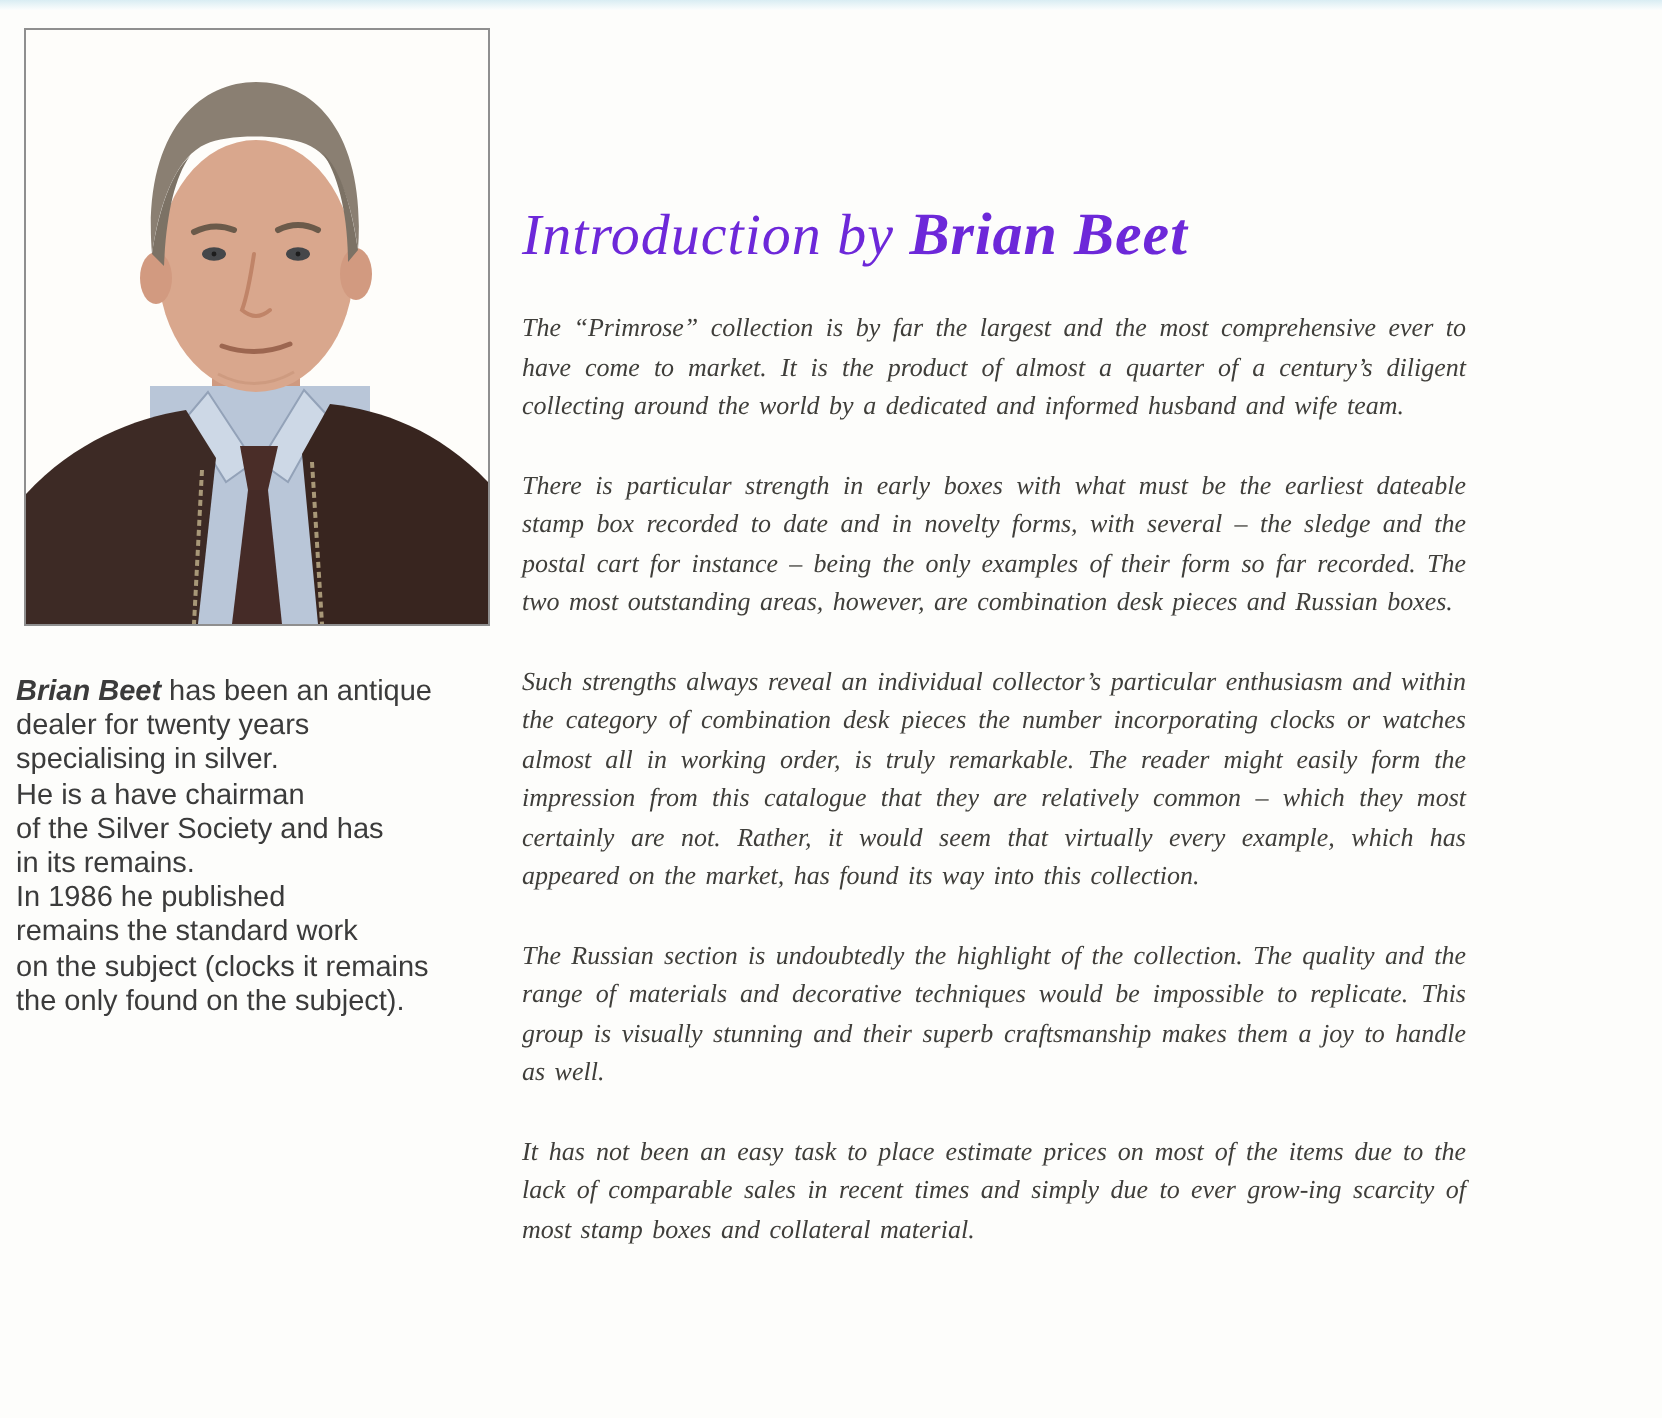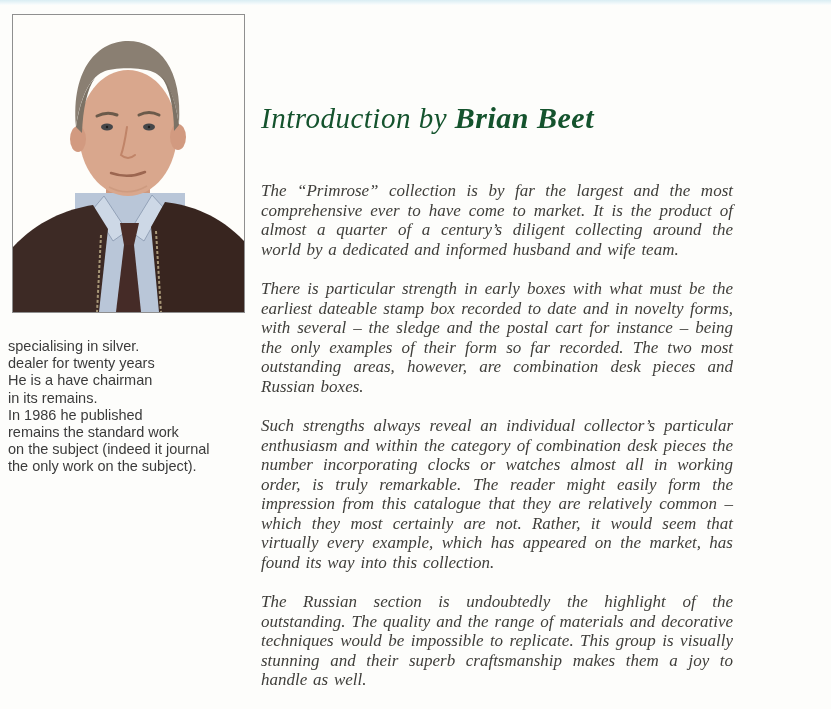--- a/index.html
+++ b/index.html
@@ -31,34 +31,34 @@
     font-family: "Liberation Sans", sans-serif;
     font-size: 14.5px; line-height: 17.2px;
     color: #3b3b3b;
   }
   .bio-line { white-space: nowrap; }
   .bio-name { font-weight: bold; font-style: italic; }
   .main {
     position: absolute; left: 261px; top: 100px; width: 472px;
   }
   h1.title {
-    margin: 0 0 45px 0;
+    margin: 0 0 18px 0;
     font-family: "Liberation Serif", serif;
     font-style: italic;
     font-weight: normal;
     font-size: 29px; line-height: 1.2;
-    color: #14532d;
+    color: #6d28d9;
     letter-spacing: 0.5px;
   }
   h1.title .h-name { font-weight: bold; font-size: 30px; }
   p.body-par {
     margin: 0 0 20px 0;
     font-family: "Liberation Serif", serif;
     font-style: italic;
-    font-size: 17px; line-height: 19.5px;
+    font-size: 13px; line-height: 19.5px;
     color: #3f3e3a;
     text-align: justify;
     word-spacing: 1.5px;
   }
 </style>
 </head>
 <body>
 
 <div class="page">
   <div class="scan-strip"></div>
@@ -107,31 +107,34 @@
 
       <path d="M114,112 Q111,132 108,140 Q115,146 122,140" stroke="#c08468" stroke-width="2" fill="none" stroke-linecap="round"></path>
 
       <path d="M98,158 Q115,164 132,157" stroke="#9c6650" stroke-width="2.5" fill="none" stroke-linecap="round"></path>
 
       <path d="M96,172 Q115,182 134,171" stroke="#c79278" stroke-width="1.5" fill="none" opacity="0.6"></path>
     </svg>
   </div>
 
   <div class="bio">
+    <div class="bio-line"><span class="bio-name">Brian Beet</span><span> has been an antique</span></div>
+    <div class="bio-line"><span>dealer for twenty years</span></div>
     <div class="bio-line"><span>specialising in silver.</span></div>
-    <div class="bio-line"><span>dealer for twenty years</span></div>
     <div class="bio-line"><span>He is a have chairman</span></div>
+    <div class="bio-line"><span>of the Silver Society and has</span></div>
     <div class="bio-line"><span>in its remains.</span></div>
     <div class="bio-line"><span>In 1986 he published</span></div>
     <div class="bio-line"><span>remains the standard work</span></div>
-    <div class="bio-line"><span>on the subject (indeed it journal</span></div>
-    <div class="bio-line"><span>the only work on the subject).</span></div>
+    <div class="bio-line"><span>on the subject (clocks it remains</span></div>
+    <div class="bio-line"><span>the only found on the subject).</span></div>
   </div>
 
   <div class="main">
     <h1 class="title"><span class="h-prefix">Introduction by</span> <span class="h-name">Brian Beet</span></h1>
 
     <p class="body-par">The “Primrose” collection is by far the largest and the most comprehensive ever to have come to market. It is the product of almost a quarter of a century’s diligent collecting around the world by a dedicated and informed husband and wife team.</p>
     <p class="body-par">There is particular strength in early boxes with what must be the earliest dateable stamp box recorded to date and in novelty forms, with several – the sledge and the postal cart for instance – being the only examples of their form so far recorded. The two most outstanding areas, however, are combination desk pieces and Russian boxes.</p>
     <p class="body-par">Such strengths always reveal an individual collector’s particular enthusiasm and within the category of combination desk pieces the number incorporating clocks or watches almost all in working order, is truly remarkable. The reader might easily form the impression from this catalogue that they are relatively common – which they most certainly are not. Rather, it would seem that virtually every example, which has appeared on the market, has found its way into this collection.</p>
-    <p class="body-par">The Russian section is undoubtedly the highlight of the outstanding. The quality and the range of materials and decorative techniques would be impossible to replicate. This group is visually stunning and their superb craftsmanship makes them a joy to handle as well.</p>
+    <p class="body-par">The Russian section is undoubtedly the highlight of the collection. The quality and the range of materials and decorative techniques would be impossible to replicate. This group is visually stunning and their superb craftsmanship makes them a joy to handle as well.</p>
+    <p class="body-par">It has not been an easy task to place estimate prices on most of the items due to the lack of comparable sales in recent times and simply due to ever grow-ing scarcity of most stamp boxes and collateral material.</p>
   </div>
 </div>
 
 </body></html>

